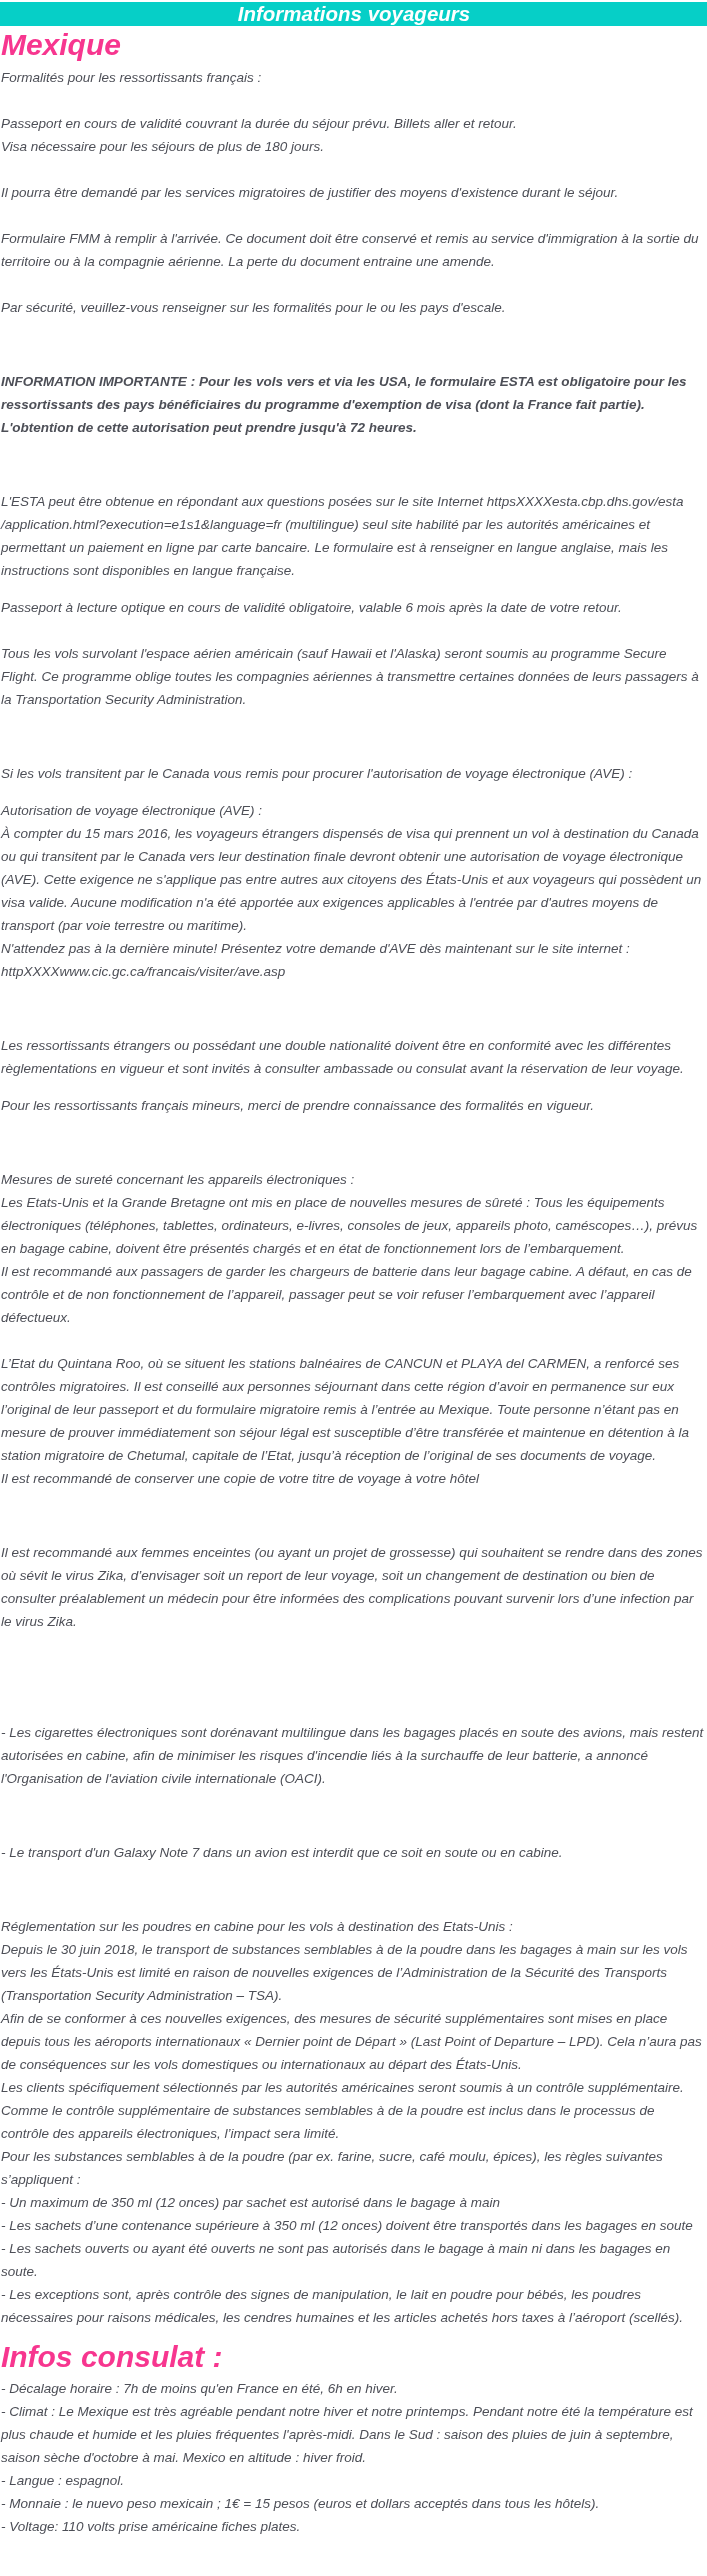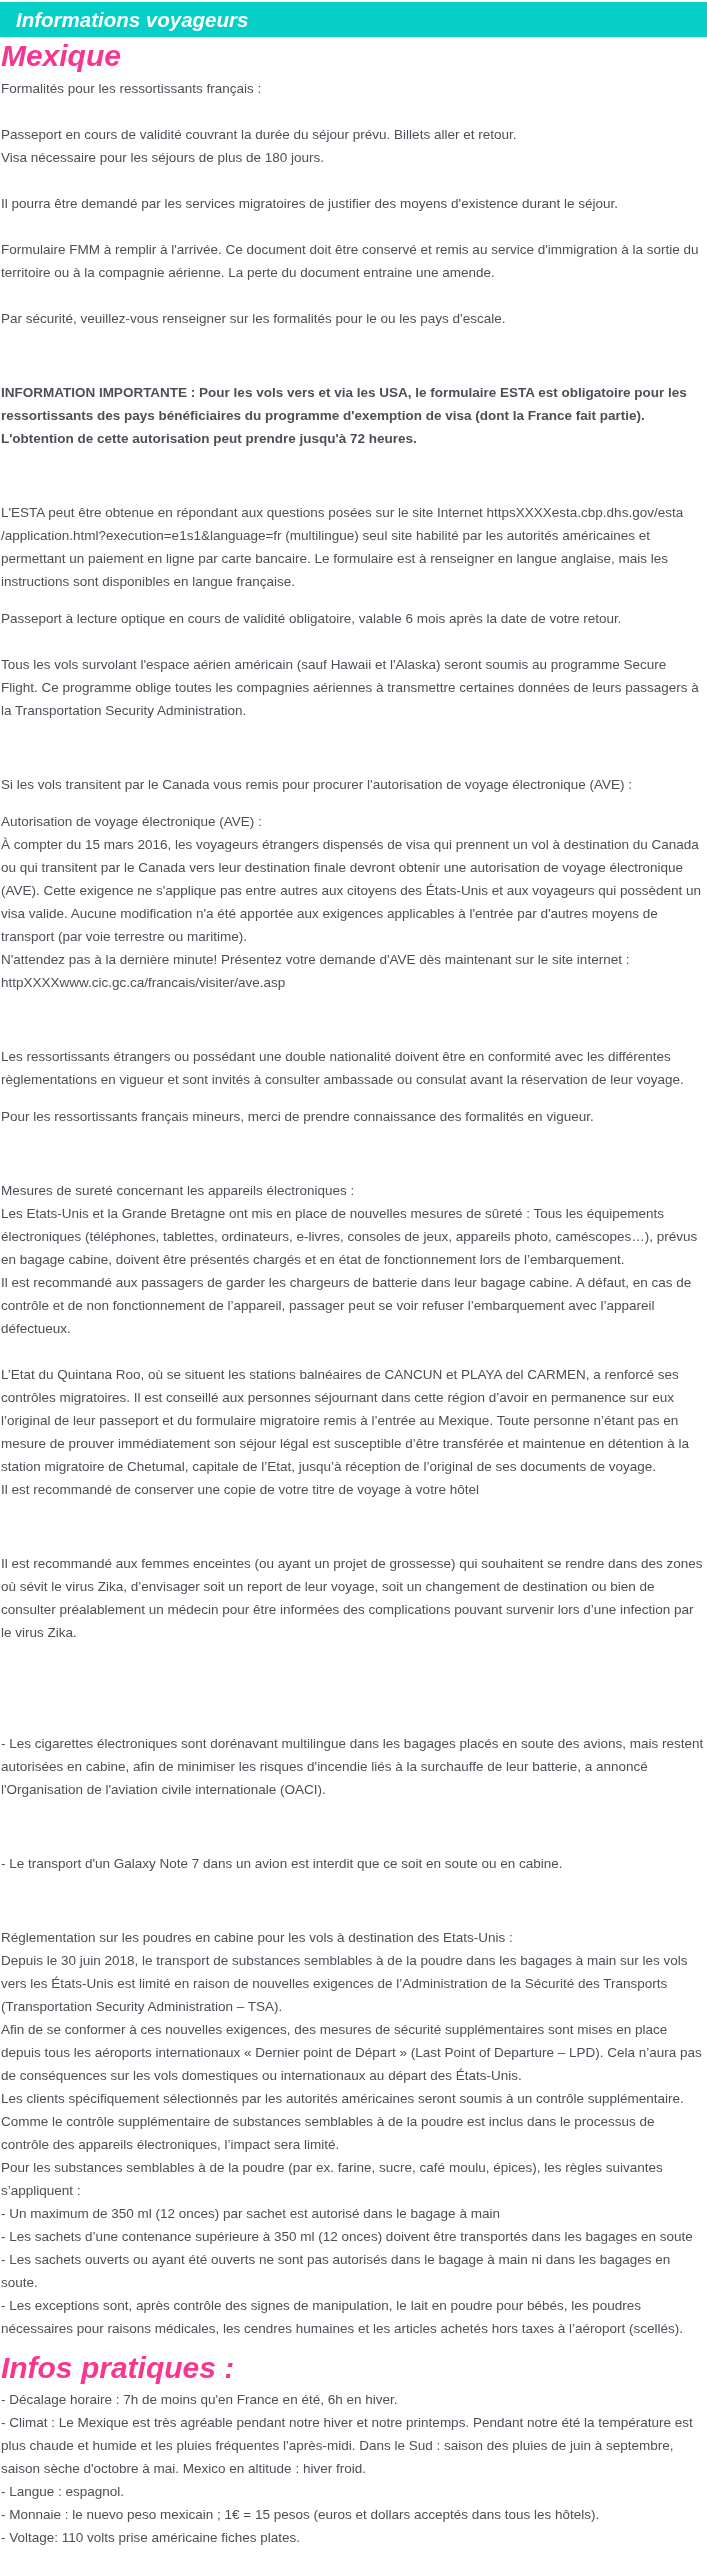--- a/index.html
+++ b/index.html
@@ -8,26 +8,26 @@
     --body-text:#4d4f57;
     --bg:#ffffff;
   }
   html,body{margin:0;padding:0;background:var(--bg);}
   body{
     width:708px;
     font-family:"Liberation Sans", sans-serif;
   }
   .title-bar{
     background:var(--teal);
-    height:35px;
+    height:24px;
     margin-top:1.9px;
     display:flex;
     align-items:center;
-    padding-left:16px;
     box-sizing:border-box;
+    justify-content:center;
   }
   .title-bar-text{
     margin:0;
     color:#ffffff;
     font-style:italic;
     font-weight:bold;
     font-size:20.5px;
     line-height:35px;
     white-space:nowrap;
   }
@@ -38,20 +38,21 @@
   .pink-heading{
     color:var(--pink);
     font-style:italic;
     font-weight:bold;
     font-size:30px;
     line-height:28px;
     margin:5.6px 0 6.5px 0;
   }
   .body-p{
     color:var(--body-text);
+    font-style:italic;
     font-size:13.5px;
     line-height:23px;
     margin:0 0 14px 0;
     white-space:pre-line;
     min-height:23px;
   }
   .body-p.bold{
     font-weight:bold;
   }
 </style>
@@ -108,21 +109,21 @@
       <p class="body-p">Réglementation sur les poudres en cabine pour les vols à destination des Etats-Unis :
 Depuis le 30 juin 2018, le transport de substances semblables à de la poudre dans les bagages à main sur les vols vers les États-Unis est limité en raison de nouvelles exigences de l’Administration de la Sécurité des Transports (Transportation Security Administration – TSA).
 Afin de se conformer à ces nouvelles exigences, des mesures de sécurité supplémentaires sont mises en place depuis tous les aéroports internationaux « Dernier point de Départ » (Last Point of Departure – LPD). Cela n’aura pas de conséquences sur les vols domestiques ou internationaux au départ des États-Unis.
 Les clients spécifiquement sélectionnés par les autorités américaines seront soumis à un contrôle supplémentaire.
 Comme le contrôle supplémentaire de substances semblables à de la poudre est inclus dans le processus de contrôle des appareils électroniques, l’impact sera limité.
 Pour les substances semblables à de la poudre (par ex. farine, sucre, café moulu, épices), les règles suivantes s’appliquent :
 - Un maximum de 350 ml (12 onces) par sachet est autorisé dans le bagage à main
 - Les sachets d’une contenance supérieure à 350 ml (12 onces) doivent être transportés dans les bagages en soute
 - Les sachets ouverts ou ayant été ouverts ne sont pas autorisés dans le bagage à main ni dans les bagages en soute.
 - Les exceptions sont, après contrôle des signes de manipulation, le lait en poudre pour bébés, les poudres nécessaires pour raisons médicales, les cendres humaines et les articles achetés hors taxes à l’aéroport (scellés).</p>
-      <h2 class="pink-heading">Infos pratiques :</h2>
+      <h2 class="pink-heading">Infos consulat :</h2>
       <p class="body-p">- Décalage horaire : 7h de moins qu'en France en été, 6h en hiver.
 - Climat : Le Mexique est très agréable pendant notre hiver et notre printemps. Pendant notre été la température est plus chaude et humide et les pluies fréquentes l'après-midi. Dans le Sud : saison des pluies de juin à septembre, saison sèche d'octobre à mai. Mexico en altitude : hiver froid.
 - Langue : espagnol.
 - Monnaie : le nuevo peso mexicain ; 1€ = 15 pesos (euros et dollars acceptés dans tous les hôtels).
 - Voltage: 110 volts prise américaine fiches plates.</p>
     </div>
 </main>
 
 
 </body></html>

